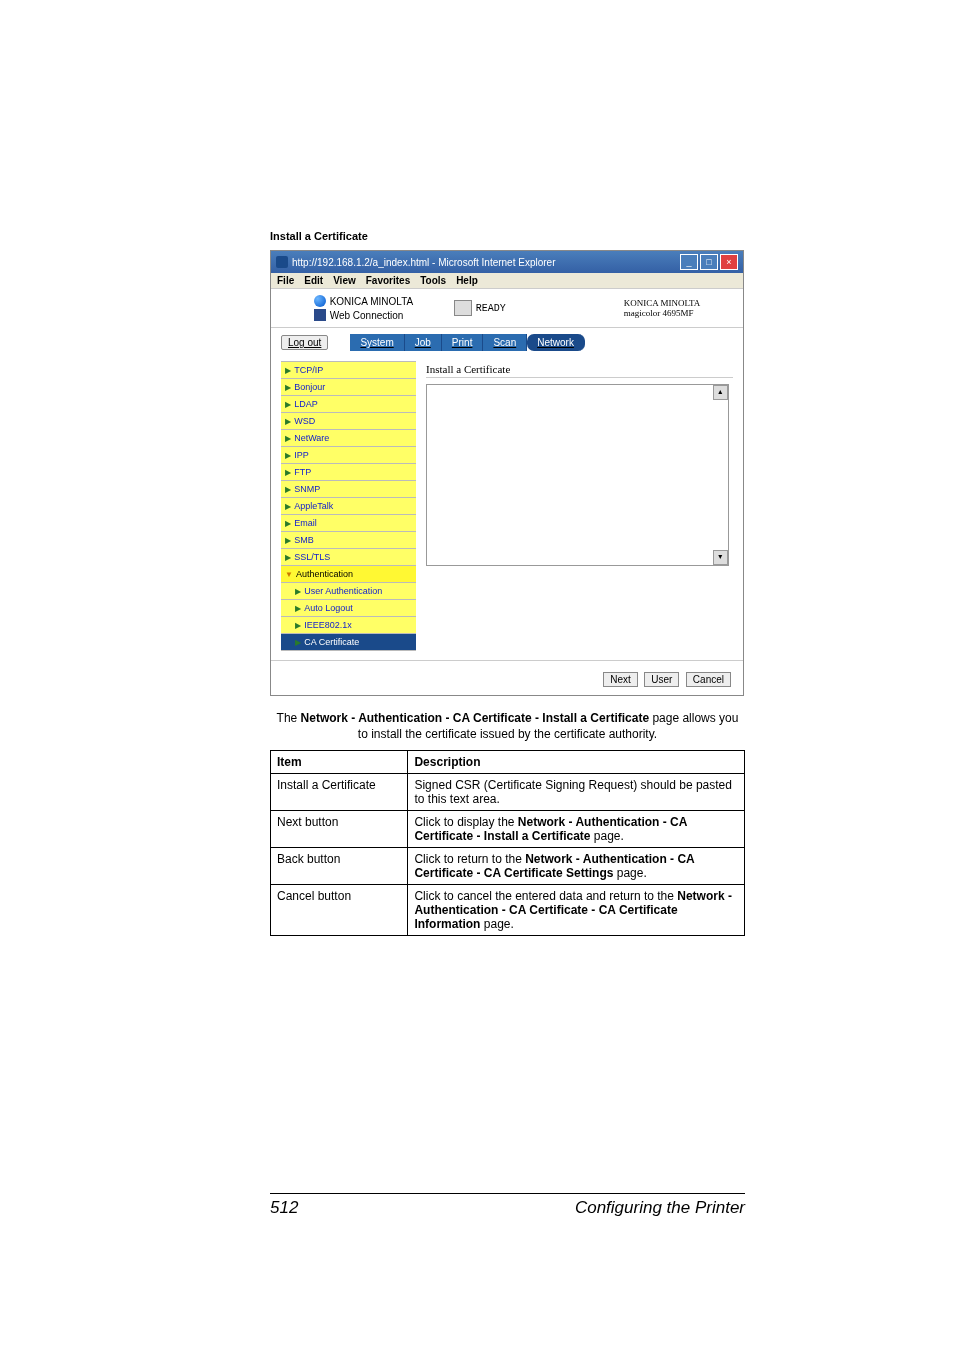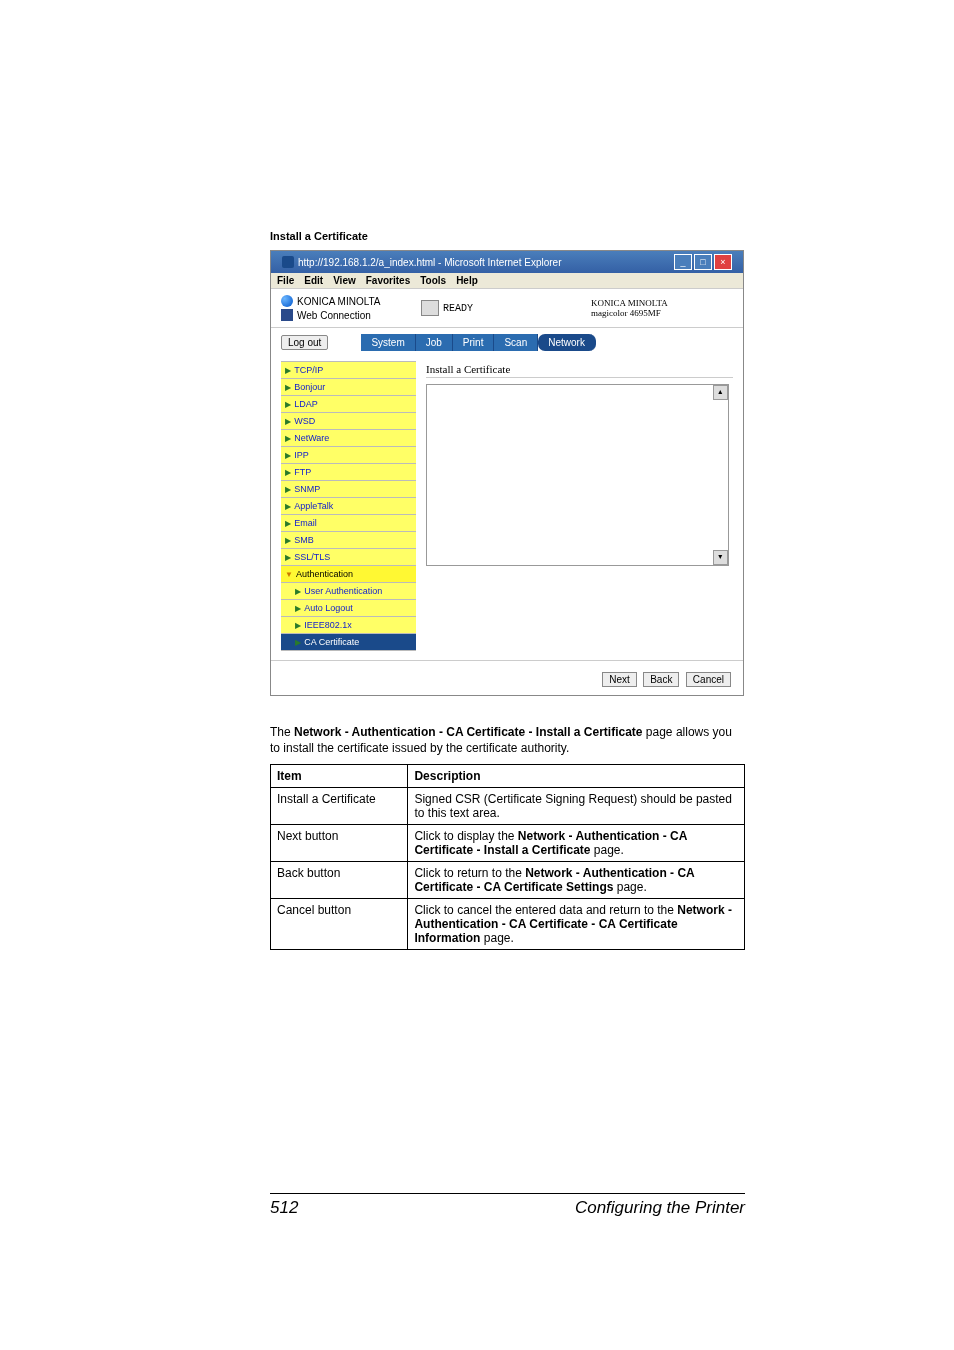--- a/index.html
+++ b/index.html
@@ -22,21 +22,21 @@
     margin-bottom: 8px;
   }
   .browser-window {
     border: 1px solid #888;
     background: #fff;
     width: 472px;
   }
   .titlebar {
     background: linear-gradient(#4a7ebb, #3460a5);
     color: #fff;
-    padding: 3px 11px;
+    padding: 3px 5px;
     font-size: 10px;
     display: flex;
     align-items: center;
     justify-content: space-between;
   }
   .titlebar-left {
     display: flex;
     align-items: center;
     gap: 4px;
   }
@@ -69,21 +69,21 @@
     display: flex;
     gap: 10px;
     border-bottom: 1px solid #ccc;
     font-weight: bold;
   }
   .header-row {
     display: flex;
     align-items: center;
     padding: 6px 10px;
     border-bottom: 1px solid #ccc;
-    justify-content: flex-start;
+    justify-content: center;
   }
   .logo-block {
     display:flex;
     flex-direction:column;
     gap:2px;
     width: 140px;
   }
   .logo-line {
     display:flex;
     align-items:center;
@@ -111,21 +111,22 @@
   .brand-right {
     font-size:9px;
     font-family: serif;
     text-align:left;
     margin-left: 50px;
   }
   .tabs-row {
     display:flex;
     align-items:center;
     padding: 6px 10px;
-    gap: 12px;
+    gap: 1px;
+    text-decoration: underline;
   }
   .logout-btn {
     font-size:10px;
     padding:1px 6px;
     background:#eee;
     border:1px solid #888;
     border-radius:2px;
   }
   .tabs {
     display:flex;
@@ -211,22 +212,23 @@
   .fbtn {
     font-size:10px;
     padding:1px 6px;
     background:#eee;
     border:1px solid #888;
     border-radius:0;
     margin-left:2px;
   }
   .caption {
     font-size: 12px;
-    margin-top:28px;
+    margin-top:14px;
     line-height:1.35;
+    text-align:center;
   }
   .caption b { font-weight:bold; }
   table.desc {
     border-collapse: collapse;
     width: 100%;
     margin-top: 8px;
     font-size: 12px;
   }
   table.desc th, table.desc td {
     border: 1px solid #000;
@@ -385,21 +387,21 @@
         <div class="content-title">Install a Certificate</div>
         <div class="textarea-box">
           <div class="scroll-top">▴</div>
           <div class="scroll-bot">▾</div>
         </div>
       </div>
     </div>
 
     <div class="footer-row">
       <span class="fbtn">Next</span>
-      <span class="fbtn">Back</span>
+      <span class="fbtn">User</span>
       <span class="fbtn">Cancel</span>
     </div>
   </div>
 
   <div class="caption">
     <span>The </span><b>Network - Authentication - CA Certificate - Install a Certificate</b><span> page allows you to install the certificate issued by the certificate authority.</span>
   </div>
 
   <table class="desc">
     <tbody>

